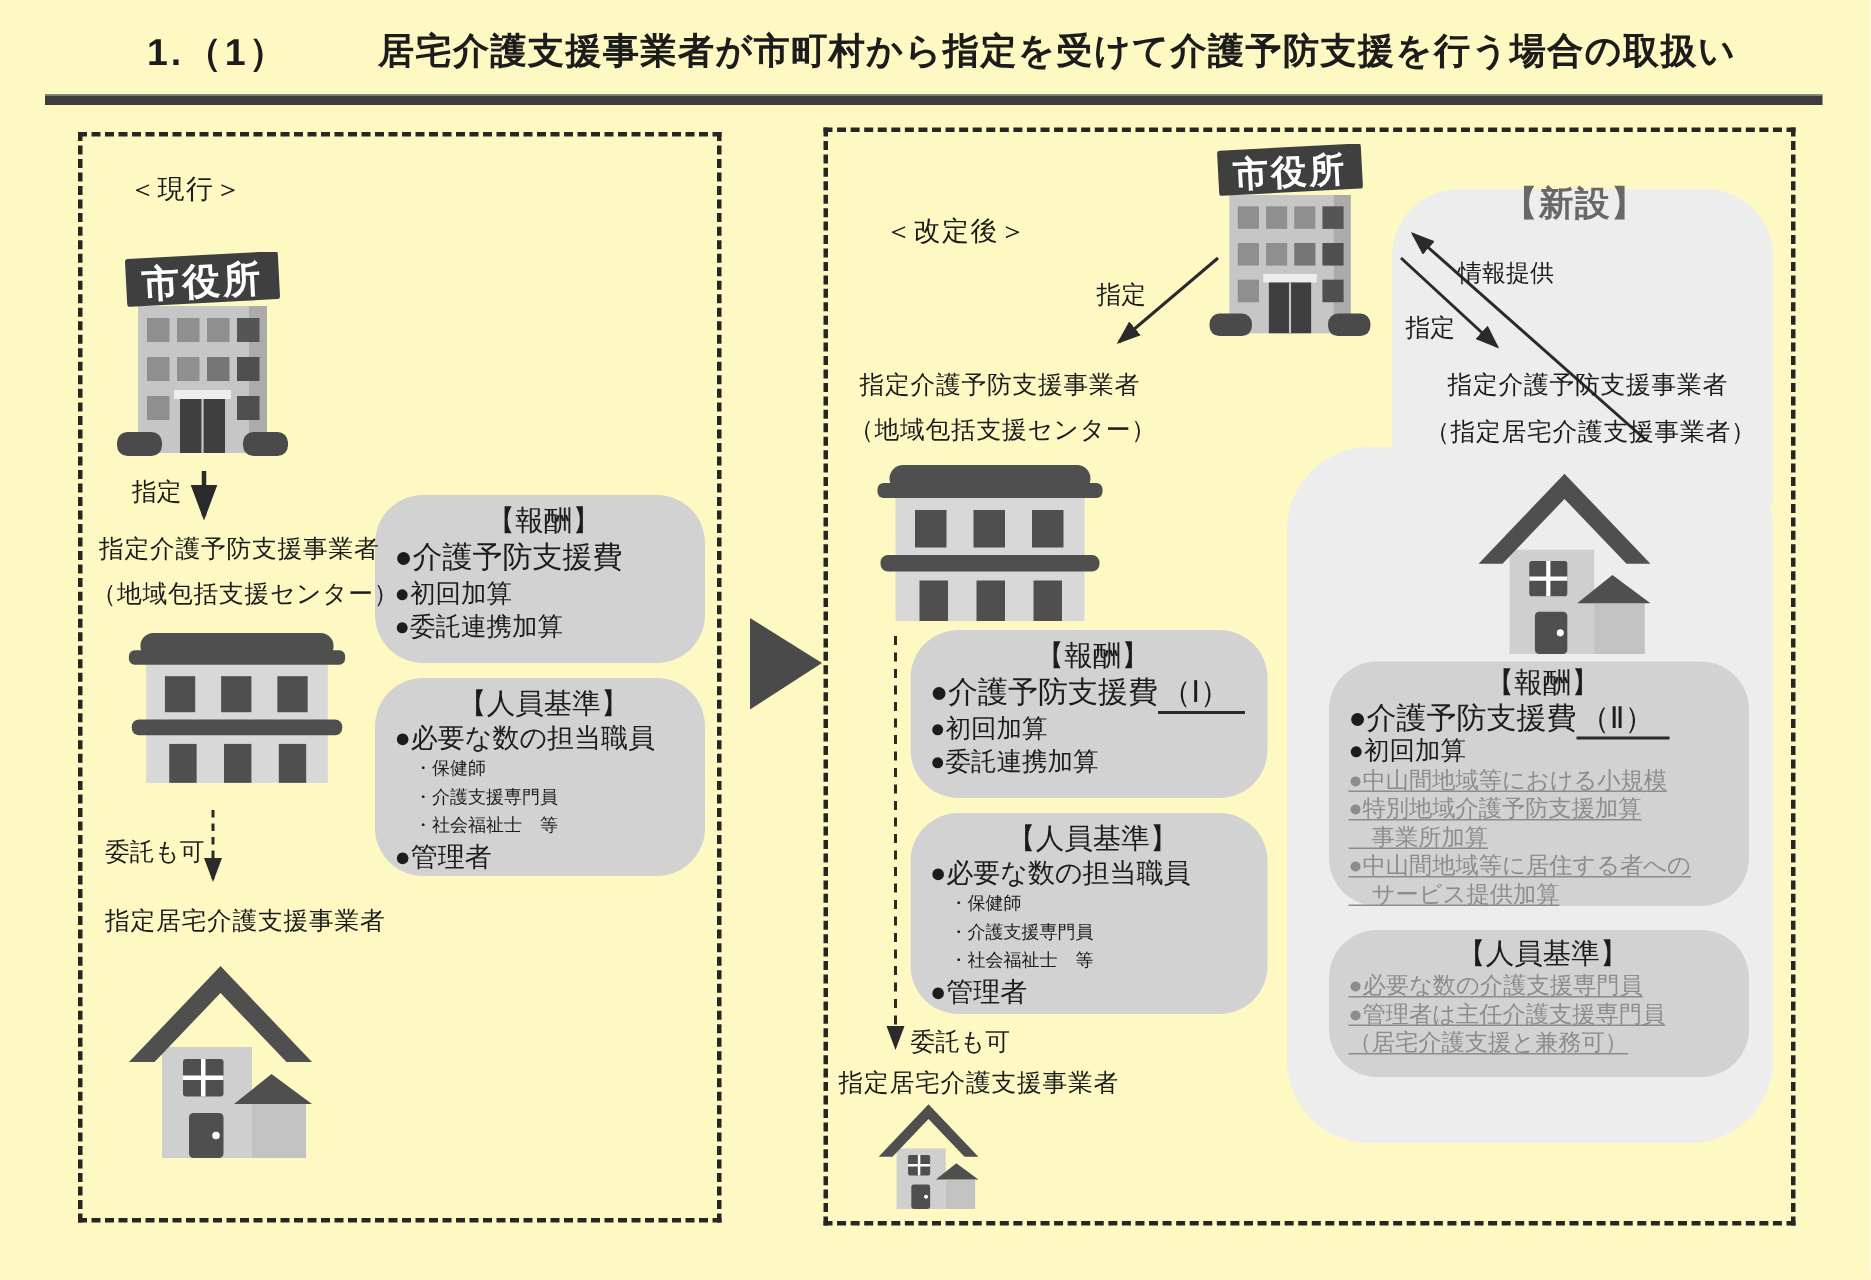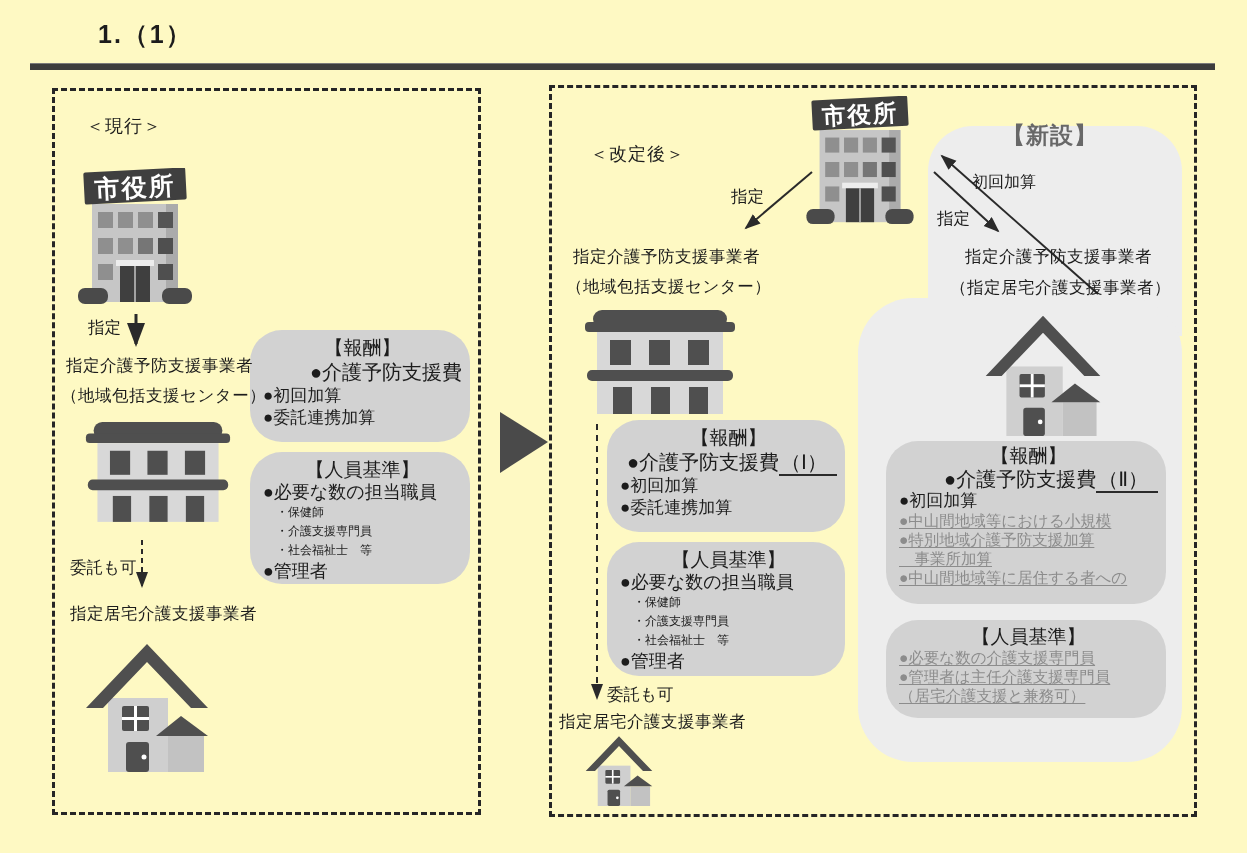--- a/index.html
+++ b/index.html
@@ -14,21 +14,21 @@
   .panel-right{left:549px;top:85px;width:642px;height:726px;}
   .blob{background:#ededed;z-index:1;}
   .blob-top{left:928px;top:126px;width:254px;height:210px;border-radius:45px 45px 0 0;}
   .blob-bottom{left:858px;top:298px;width:324px;height:464px;border-radius:55px;}
   .plabel{font-size:18px;letter-spacing:1px;z-index:4;white-space:nowrap;}
   .entity{font-size:16.5px;letter-spacing:0.5px;z-index:4;white-space:nowrap;}
   .small-label{font-size:16.5px;z-index:4;white-space:nowrap;}
   .new-badge{left:1002px;top:120px;font-size:23px;font-weight:bold;color:#686868;letter-spacing:1px;z-index:4;}
   .box{background:#d2d2d2;border-radius:32px;z-index:3;padding:6px 8px 4px 13px;box-sizing:border-box;}
   .bh{text-align:center;font-size:19px;line-height:23px;white-space:nowrap;}
-  .bi-lg{font-size:20px;line-height:26px;white-space:nowrap;text-align:right;}
+  .bi-lg{font-size:20px;line-height:26px;white-space:nowrap;}
   .bi{font-size:17px;line-height:22px;white-space:nowrap;}
   .bi-md{font-size:18px;line-height:22px;white-space:nowrap;}
   .bs{font-size:12px;line-height:19px;padding-left:13px;white-space:nowrap;}
   .ul-suffix{border-bottom:2px solid #2a2a2a;padding:0 10px 1px 2px;}
   .gray-line{font-size:15.5px;line-height:19.5px;color:#8c8c8c;text-decoration:underline;
              text-decoration-thickness:1px;text-underline-offset:2px;white-space:nowrap;}
   .rbox1 .bh{line-height:22px;} .rbox1 .bi-lg{line-height:24px;} .rbox1 .bi{line-height:20px;} .rbox1 .gray-line{line-height:19px;}
   .icon{z-index:3;}
   .arrows{left:0;top:0;z-index:2;pointer-events:none;}
 </style>
@@ -82,20 +82,21 @@
         <rect x="36" y="66" width="27" height="25" rx="2" fill="#4f4f4f"></rect>
         <line x1="49.5" y1="66" x2="49.5" y2="91" stroke="#ffffff" stroke-width="3"></line>
         <line x1="36" y1="78.5" x2="63" y2="78.5" stroke="#ffffff" stroke-width="3"></line>
         <rect x="40" y="102" width="23" height="30" rx="3" fill="#4f4f4f"></rect>
         <circle cx="58" cy="117" r="2.5" fill="#ffffff"></circle>
       </symbol>
     </defs>
   </svg>
 
   <div class="abs title-num">1.（1）</div>
+  <div class="abs title-txt">居宅介護支援事業者が市町村から指定を受けて介護予防支援を行う場合の取扱い</div>
   <div class="abs rule"></div>
 
   <div class="abs blob blob-top"></div>
   <div class="abs blob blob-bottom"></div>
 
   <div class="abs panel panel-left"></div>
   <div class="abs panel panel-right"></div>
 
   <svg class="abs arrows" width="1247" height="853">
     <defs>
@@ -151,21 +152,21 @@
   </div>
 
   <div class="abs plabel" style="left:590px;top:110px;margin-top:32px;">＜改定後＞</div>
   <div class="abs new-badge">【新設】</div>
 
   <svg class="abs icon" style="left:797px;top:96px;" width="126" height="132">
     <use href="#icon-cityhall"></use>
   </svg>
 
   <div class="abs small-label" style="left:731px;top:186px;">指定</div>
-  <div class="abs small-label" style="left:972px;top:172px;font-size:16px;">初回加算</div>
+  <div class="abs small-label" style="left:972px;top:172px;font-size:16px;">情報提供</div>
   <div class="abs small-label" style="left:937px;top:208px;">指定</div>
 
   <div class="abs entity" style="left:573px;top:246px;">指定介護予防支援事業者</div>
   <div class="abs entity" style="left:566px;top:276px;">（地域包括支援センター）</div>
 
   <svg class="abs icon" style="left:583px;top:306px;" width="154" height="108">
     <use href="#icon-office"></use>
   </svg>
 
   <div class="abs box" style="left:607px;top:420px;width:238px;height:112px;">
@@ -199,20 +200,21 @@
   </svg>
 
   <div class="abs box rbox1" style="left:886px;top:441px;width:280px;height:163px;padding-top:4px;">
     <div class="bh">【報酬】</div>
     <div class="bi-lg"><span>●介護予防支援費</span><span class="ul-suffix">（Ⅱ）</span></div>
     <div class="bi">●初回加算</div>
     <div class="gray-line">●中山間地域等における小規模</div>
     <div class="gray-line">●特別地域介護予防支援加算</div>
     <div class="gray-line">　事業所加算</div>
     <div class="gray-line">●中山間地域等に居住する者への</div>
+    <div class="gray-line">　サービス提供加算</div>
   </div>
 
   <div class="abs box rbox1" style="left:886px;top:620px;width:280px;height:98px;">
     <div class="bh">【人員基準】</div>
     <div class="gray-line">●必要な数の介護支援専門員</div>
     <div class="gray-line">●管理者は主任介護支援専門員</div>
     <div class="gray-line">（居宅介護支援と兼務可）</div>
   </div>
 
 </div>

